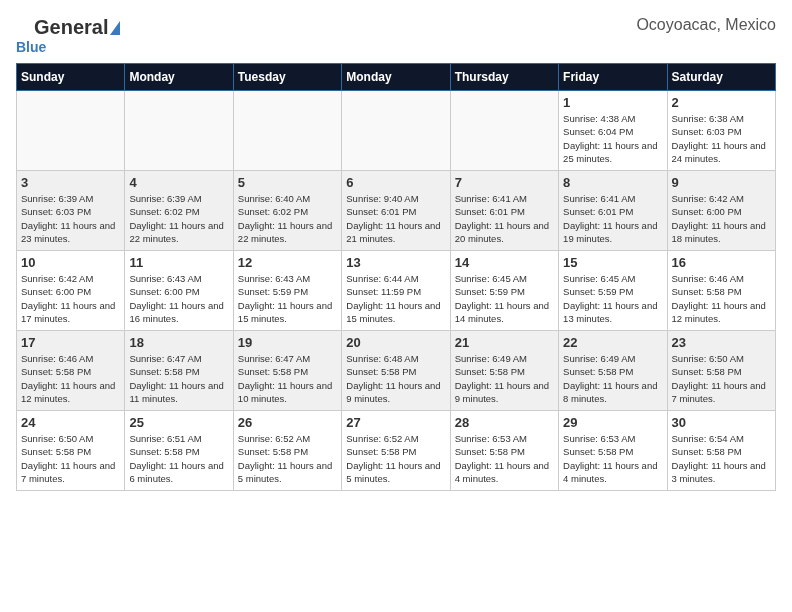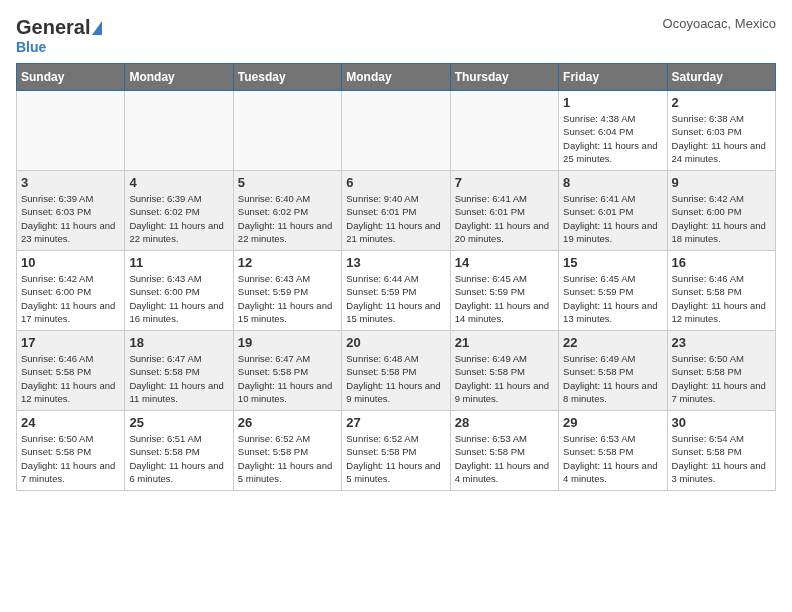--- a/index.html
+++ b/index.html
@@ -18,20 +18,21 @@
     }
     .logo {
       display: flex;
       flex-direction: column;
       align-items: flex-start;
     }
     .logo-general {
       font-size: 20px;
       font-weight: bold;
       color: #333;
+      margin-left: 18px;
     }
     .logo-blue {
       font-size: 14px;
       font-weight: bold;
       color: #3a7abf;
     }
     .logo-icon {
       display: inline-block;
       width: 0;
       height: 0;
@@ -46,30 +47,30 @@
     }
     .title-block {
       text-align: right;
     }
     .month-title {
       font-size: 32px;
       font-weight: normal;
       color: #333;
     }
     .location {
-      font-size: 13px;
+      font-size: 16px;
       color: #555;
     }
     table {
       width: 100%;
       border-collapse: collapse;
       table-layout: fixed;
     }
     th {
-      background: #737373;
+      background: #0f172a;
       color: #fff;
       font-size: 12px;
       font-weight: bold;
       padding: 6px 4px;
       text-align: left;
       border: 1px solid #2d6aa0;
     }
     td {
       border: 1px solid #ccc;
       vertical-align: top;
@@ -205,21 +206,21 @@
         </td>
         <td>
           <span class="day-num">12</span>
           <div class="day-info">Sunrise: 6:43 AM
 Sunset: 5:59 PM
 Daylight: 11 hours and 15 minutes.</div>
         </td>
         <td>
           <span class="day-num">13</span>
           <div class="day-info">Sunrise: 6:44 AM
-Sunset: 5:59 PM
+Sunset: 11:59 PM
 Daylight: 11 hours and 15 minutes.</div>
         </td>
         <td>
           <span class="day-num">14</span>
           <div class="day-info">Sunrise: 6:45 AM
 Sunset: 5:59 PM
 Daylight: 11 hours and 14 minutes.</div>
         </td>
         <td>
           <span class="day-num">15</span>

